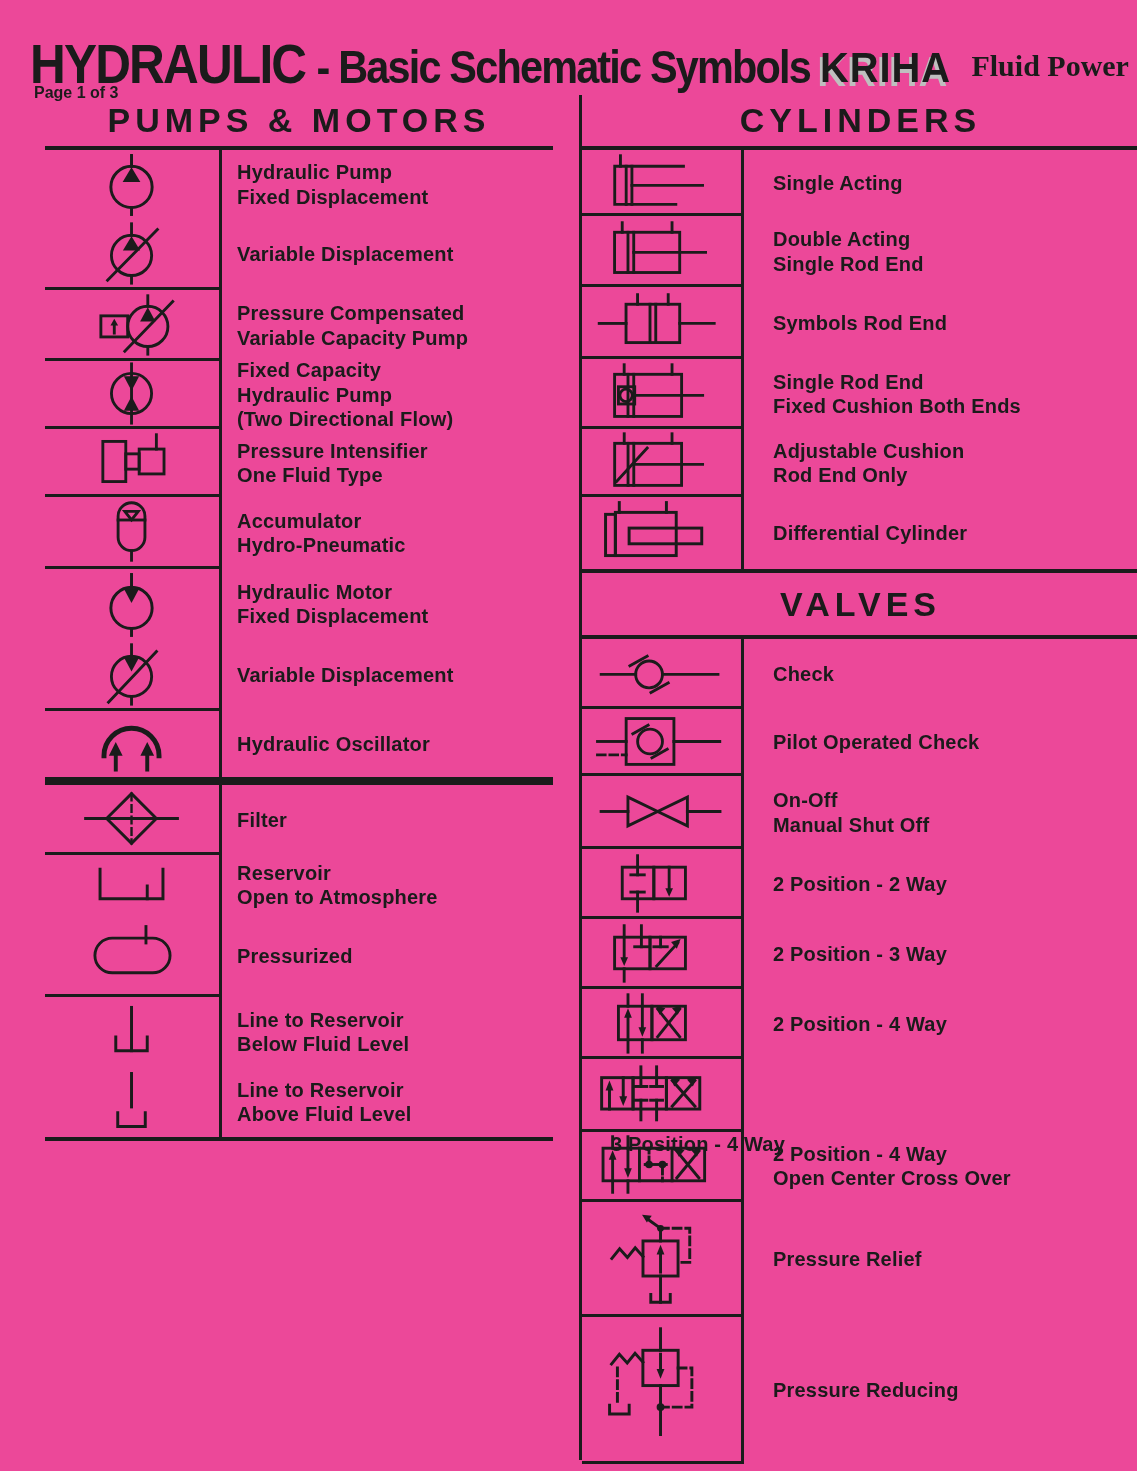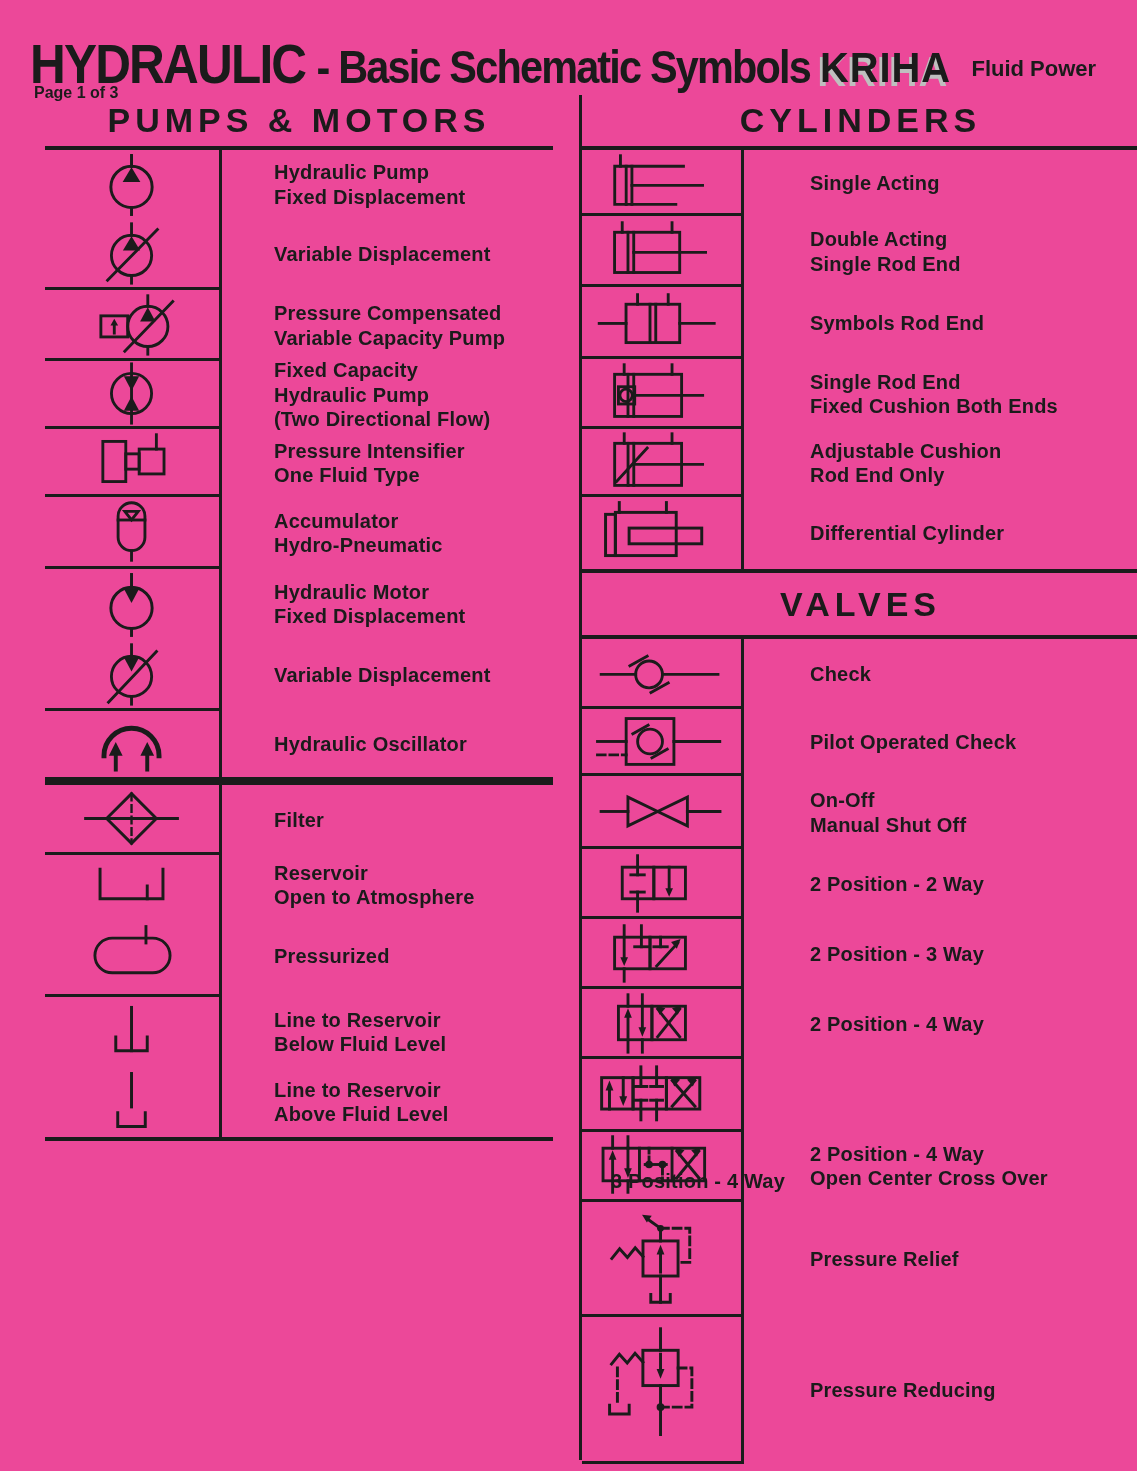--- a/index.html
+++ b/index.html
@@ -10,33 +10,33 @@
   }
   
   .title-row { position:absolute; left:30px; top:32px; white-space:nowrap;
     transform:scaleX(0.9); transform-origin:left top; }
   .t1 { font-size:55px; font-weight:800; letter-spacing:-2px; }
   .t2 { font-size:46px; font-weight:700; letter-spacing:-2px; margin-left:8px; }
   .page-label { position:absolute; left:34px; top:84px; font-size:16px; font-weight:700; }
   .brand { position:absolute; left:820px; top:44px; white-space:nowrap; }
   .brand-name { display:inline-block; font-size:42px; font-weight:900; letter-spacing:1px;
     transform:scaleX(0.95); transform-origin:left bottom; text-shadow:-3px 4px 0 #bfbfbf; }
-  .brand-tag { font-size:22px; font-weight:700; margin-left:9px; vertical-align:6px; }
+  .brand-tag { font-size:30px; font-weight:700; margin-left:9px; vertical-align:6px;font-family:Liberation Serif, serif; }
   
   .col { position:absolute; top:95px; }
   .col-left  { left:45px;  width:508px; }
   .col-right { left:579px; width:557px; border-left:3px solid var(--ink); height:1365px; }
   .sec-title { display:flex; align-items:center; justify-content:center;
     font-size:34px; font-weight:800; letter-spacing:5px; height:51px;
     transform-origin:center; }
   .sec-title-cond   { height:64px; letter-spacing:6px; }
   .sec-title-valves { height:62px; }
   .rows { border-top:4px solid var(--ink); }
   .rows-pumps, .rows-cond, .rows-cyl { border-bottom:4px solid var(--ink); }
-  .row { display:flex;gap:37px; }
+  .row { display:flex; }
   .sym { flex:0 0 auto; box-sizing:border-box; border-right:3px solid var(--ink);
     display:flex; align-items:center; justify-content:center; }
   .col-left  .sym { width:177px; }
   .col-right .sym { width:162px; }
   .sym.sep       { border-bottom:3px solid var(--ink); }
   .sym svg { width:100%; height:100%; display:block; }
   .lbl { flex:1; display:flex; flex-direction:column; justify-content:center;
     font-size:20px; font-weight:700; line-height:1.22; letter-spacing:0.2px; }
   .col-left  .lbl { padding-left:15px; }
   .col-right .lbl { padding-left:29px; }

